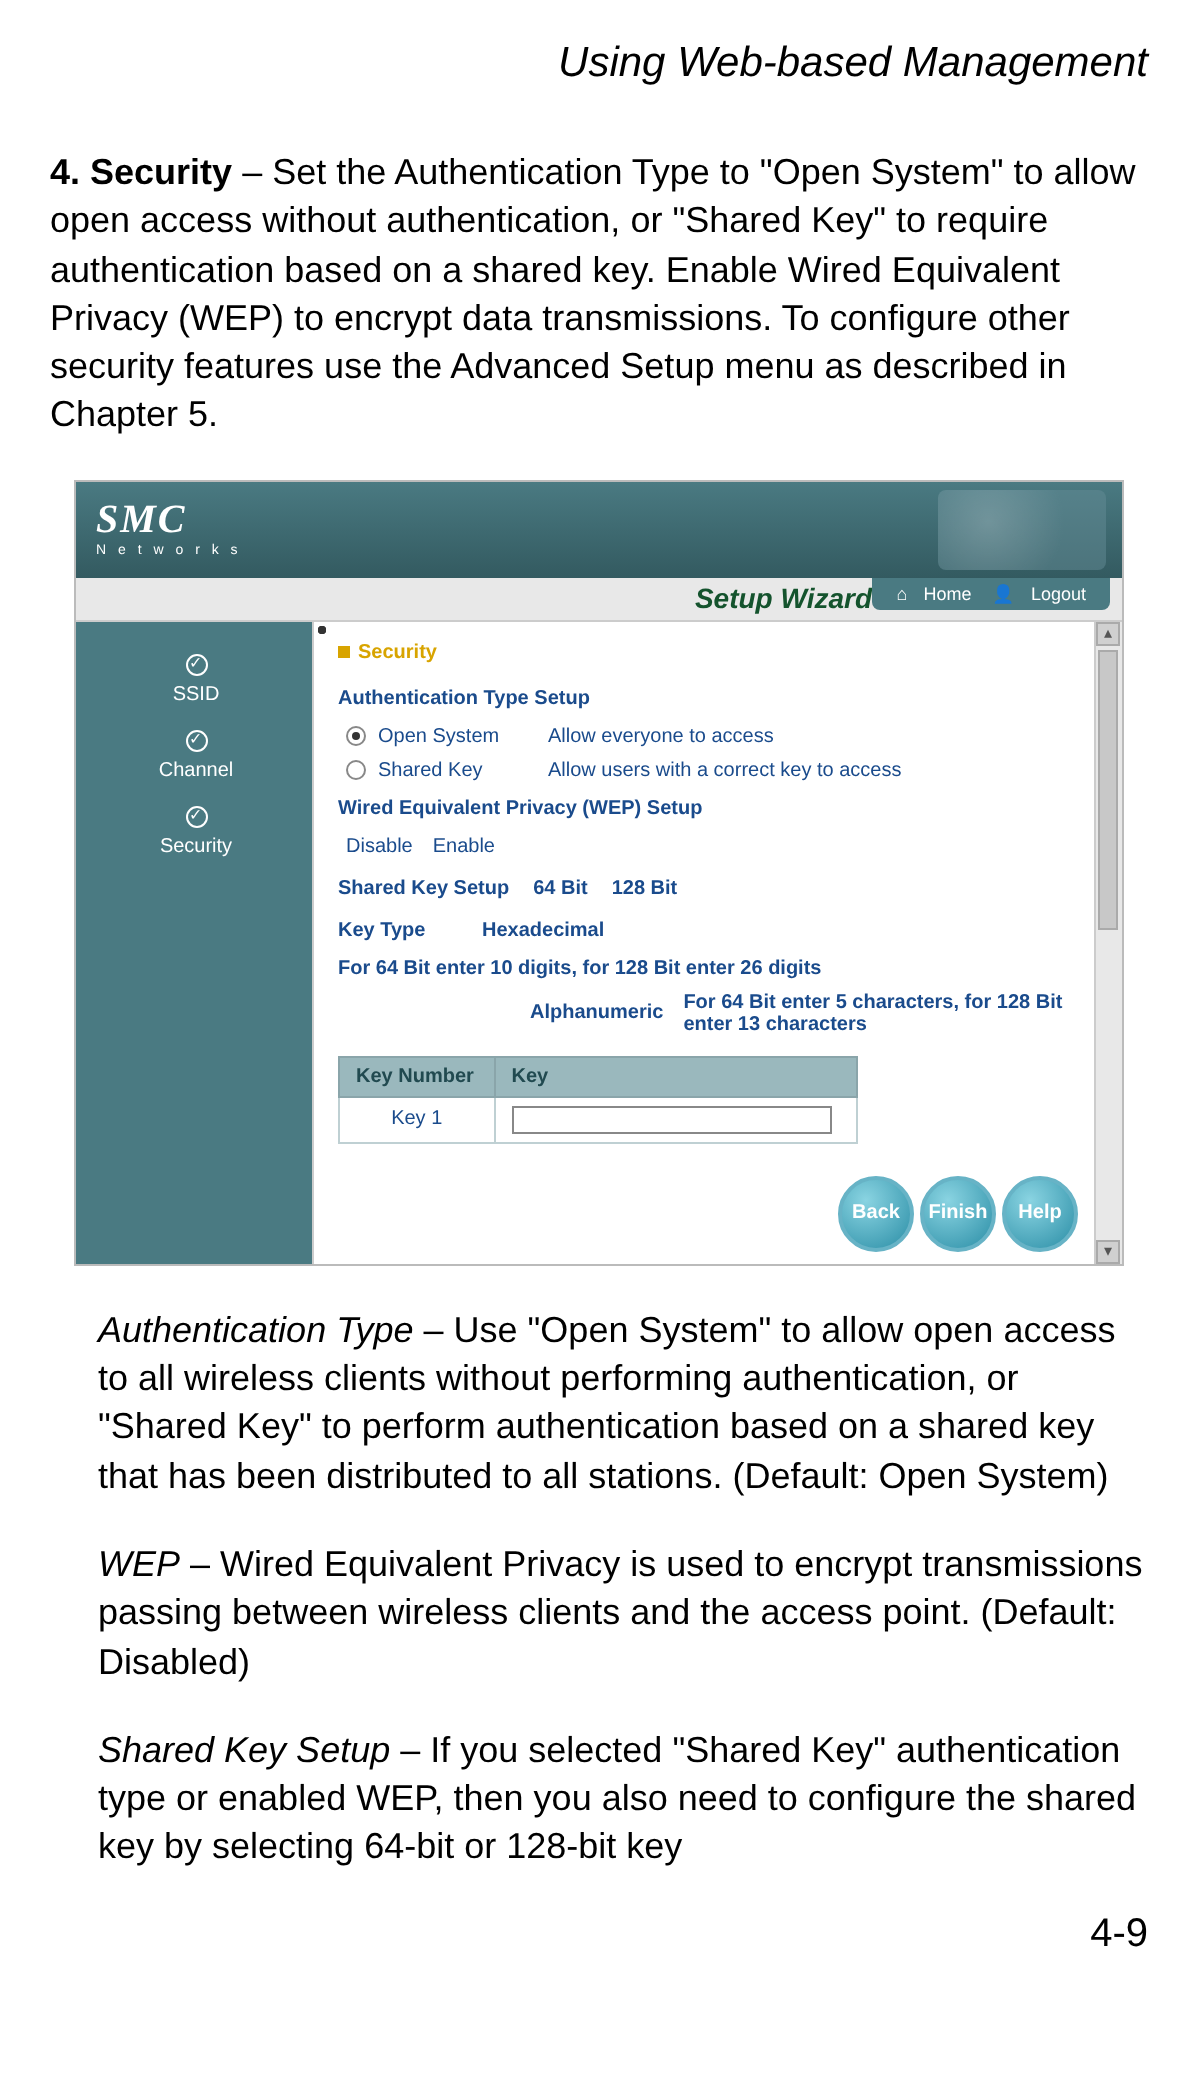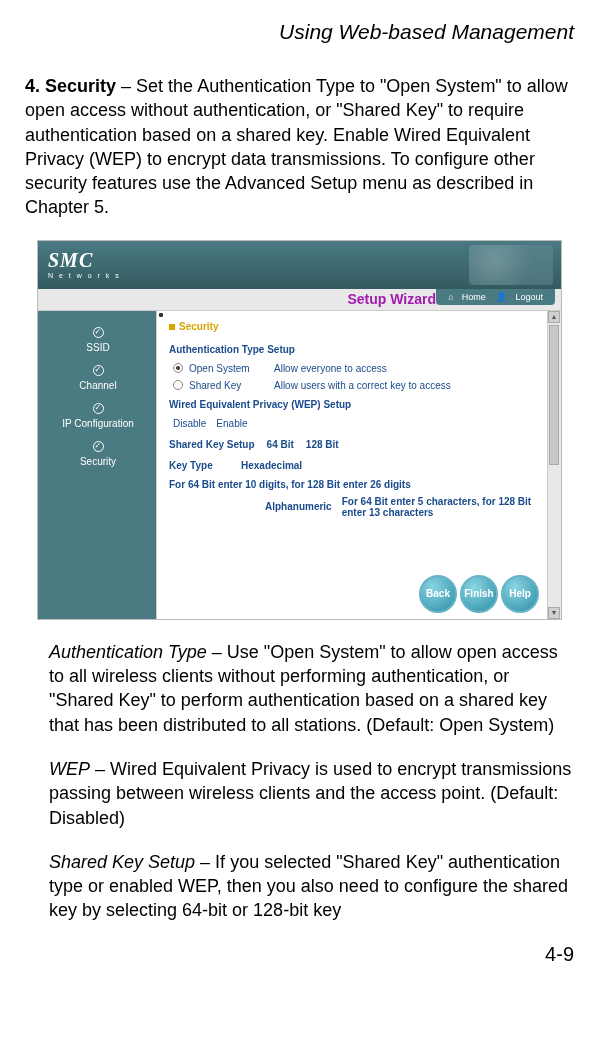--- a/index.html
+++ b/index.html
@@ -71,22 +71,23 @@
       background: #e8e8e8;
       height: 22px;
       position: relative;
       border-bottom: 1px solid #ccc;
     }
     .wizard-text {
       position: absolute;
       right: 125px;
       top: 2px;
       font-size: 14px;
-      color: #a21caf;
-      font-weight: bold;
+      color: #14532d;
+      font-weight: bold;
+      font-style: italic;
       text-align: center;
     }
     .nav-buttons {
       position: absolute;
       right: 6px;
       top: 0;
       background: #4a7a82;
       color: #fff;
       font-size: 9px;
       padding: 3px 8px;
@@ -295,24 +296,20 @@
       <div class="sidebar-item">
           <span class="check-icon"></span>
           <span>SSID</span>
         </div>
       <div class="sidebar-item">
           <span class="check-icon"></span>
           <span>Channel</span>
         </div>
       <div class="sidebar-item">
           <span class="check-icon"></span>
-          <span>IP Configuration</span>
-        </div>
-      <div class="sidebar-item">
-          <span class="check-icon"></span>
           <span>Security</span>
         </div>
     </div>
     <div class="main-panel">
       <div class="section-hdr"><span class="sq"></span><span>Security</span></div>
 
       <div class="sub-header">Authentication Type Setup</div>
       <div class="radio-row">
         <span class="radio sel"></span>
         <span class="opt">Open System</span>
@@ -355,20 +352,32 @@
             <b>Hexadecimal</b>
           </span>
         <b>For 64 Bit enter 10 digits, for 128 Bit enter 26 digits</b>
       </div>
       <div class="hex-line">
         <span class="radio"></span>
           <b>Alphanumeric</b>
         <b style="margin-left:4px;">For 64 Bit enter 5 characters, for 128 Bit enter 13 characters</b>
       </div>
 
+      <table class="key-table">
+        <tbody>
+            <tr>
+          <th>Key Number</th>
+          <th>Key</th>
+        </tr>
+        <tr>
+          <td style="text-align:center;">Key 1</td>
+          <td><input type="text" value="" style=""></td>
+        </tr>
+      </tbody>
+        </table>
 
       <div class="action-buttons">
         <div class="action-btn">Back</div>
         <div class="action-btn">Finish</div>
         <div class="action-btn">Help</div>
       </div>
     </div>
     <div class="scrollbar">
       <div class="scroll-btn up">▴</div>
       <div class="scroll-thumb"></div>

